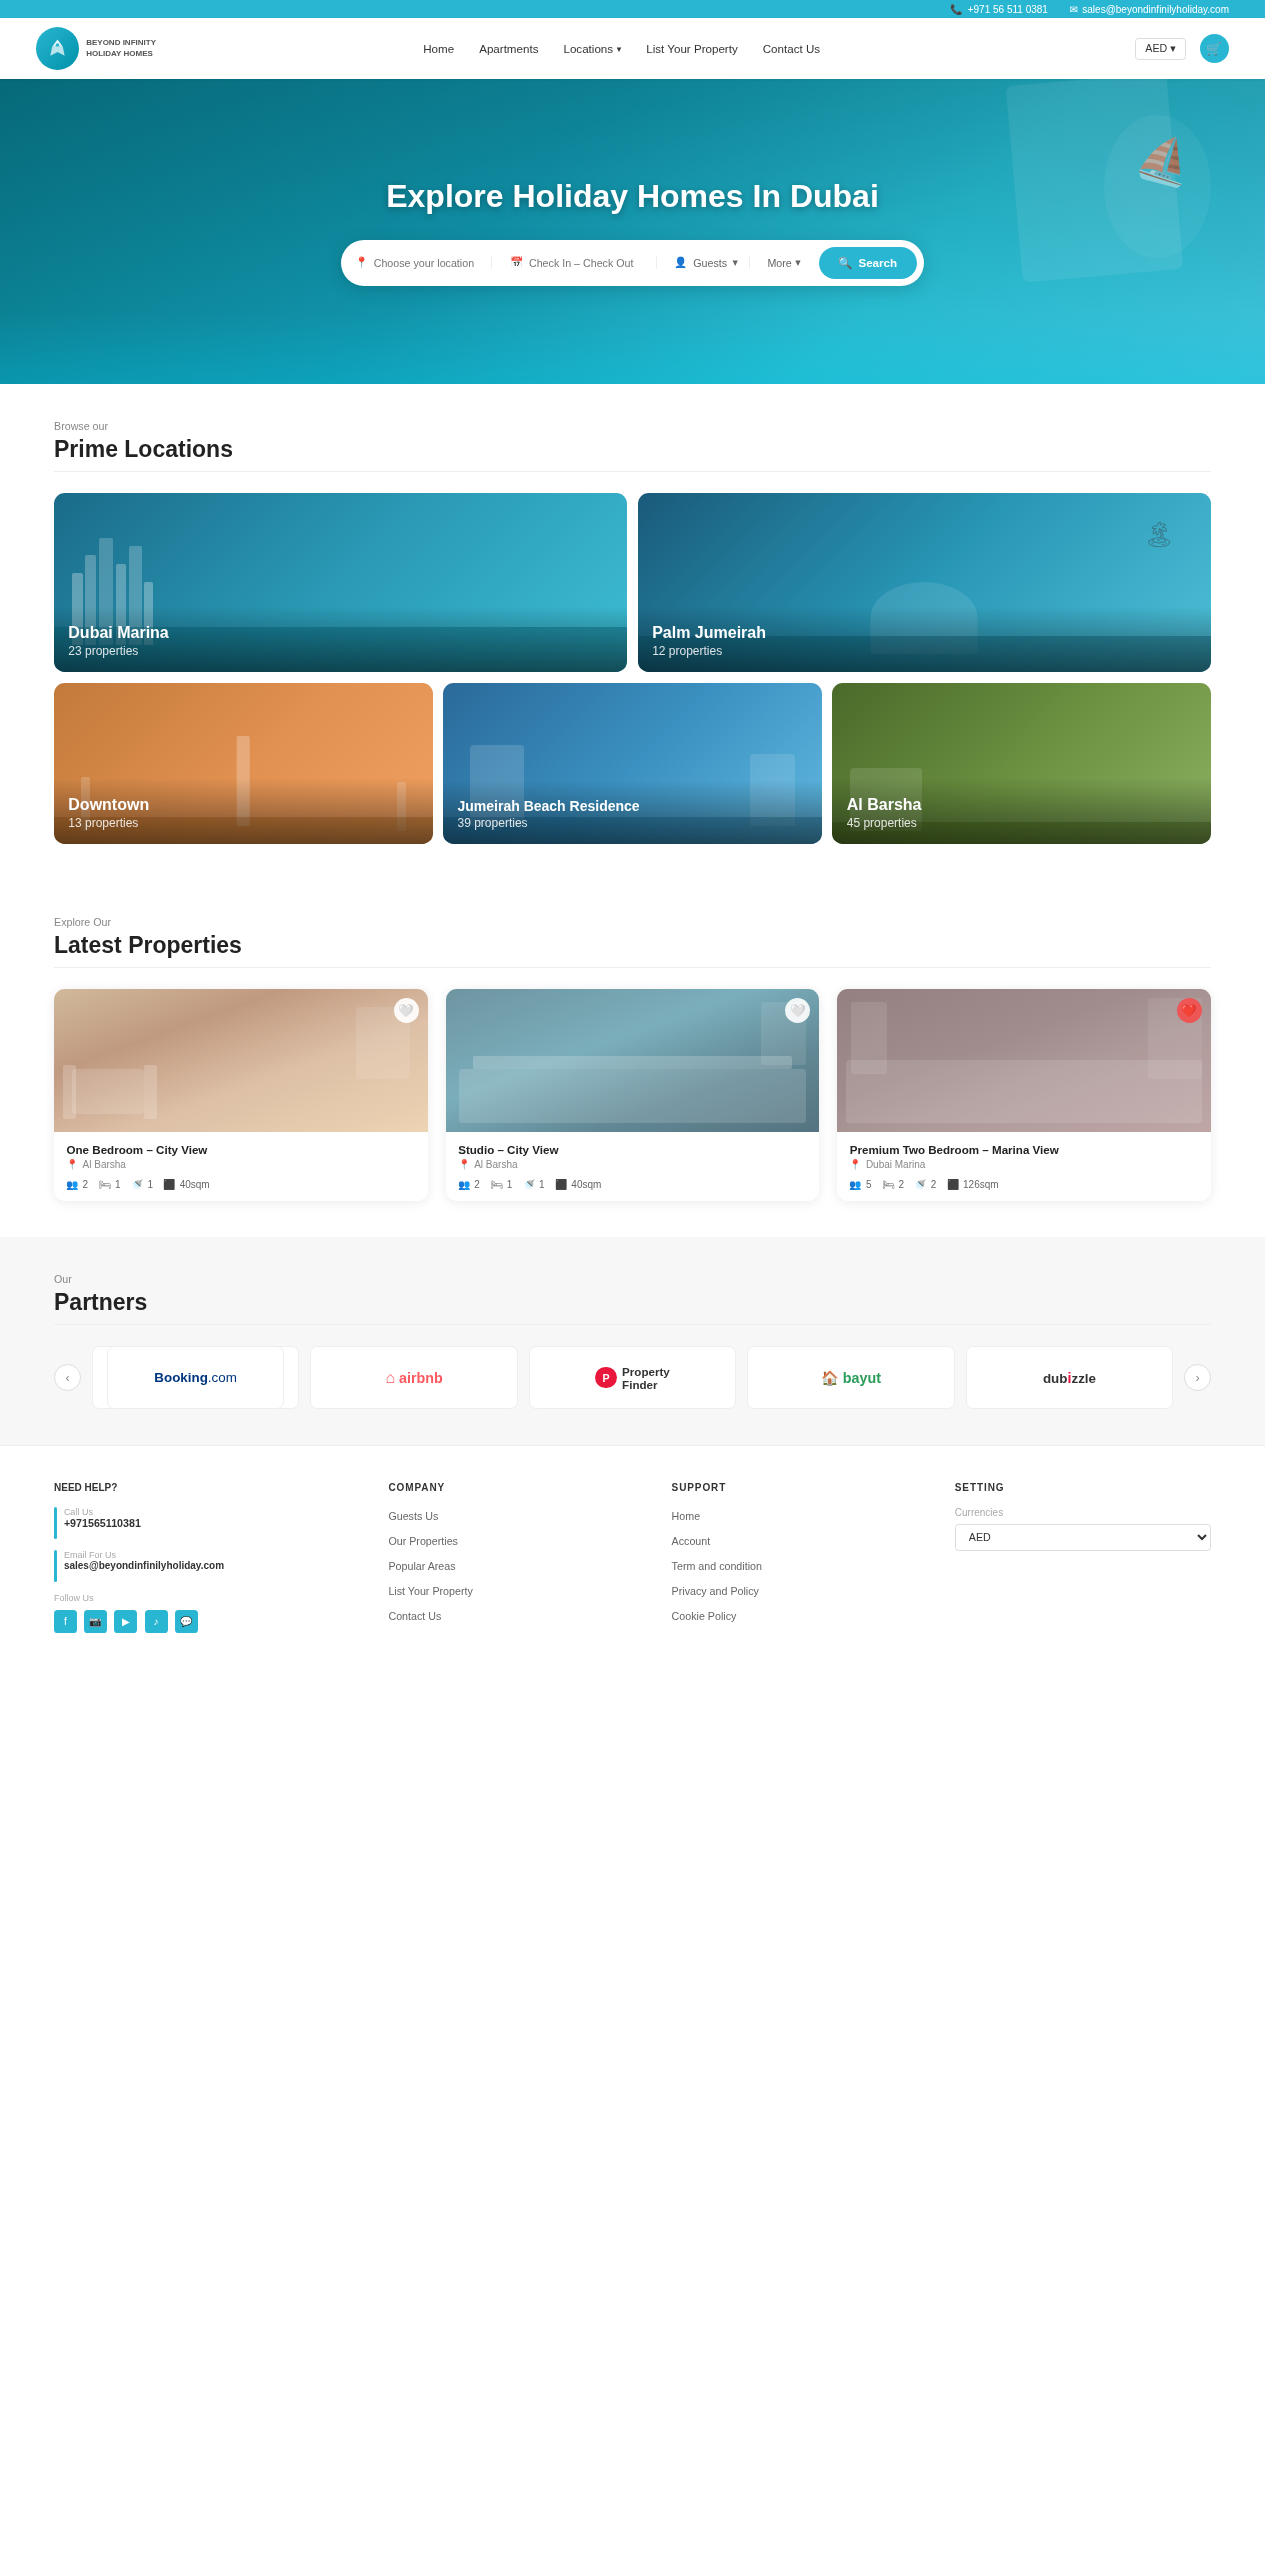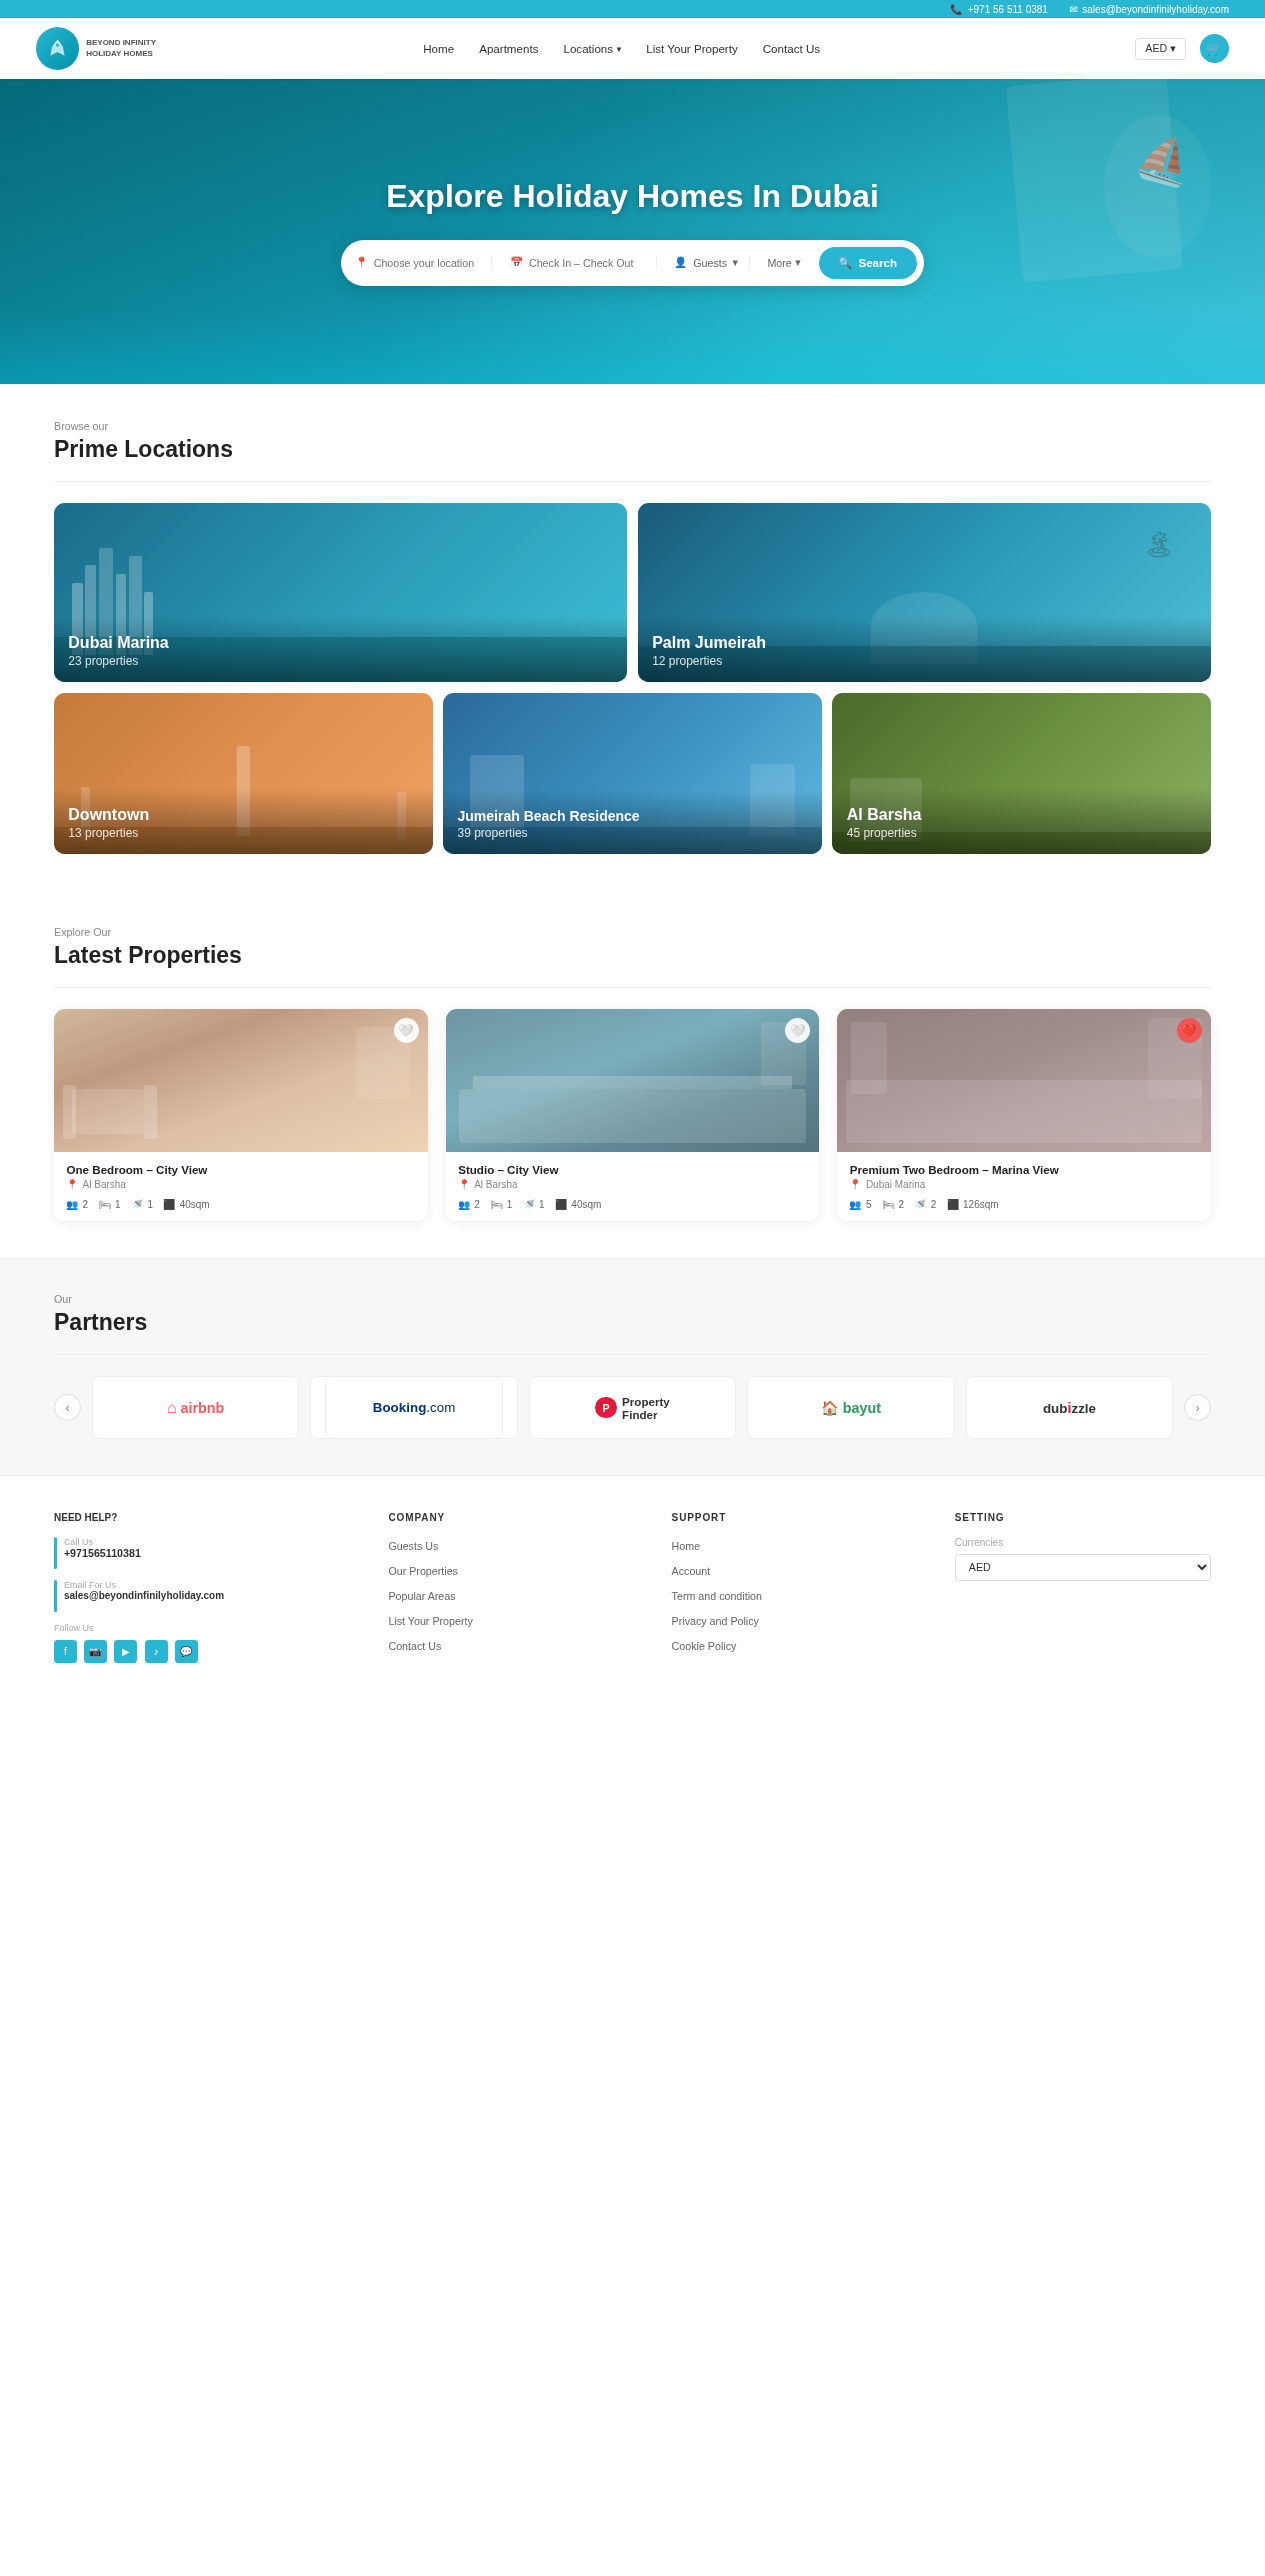--- a/index.html
+++ b/index.html
@@ -118,21 +118,21 @@
       font-size: 11.6px;
       font-weight: 600;
       cursor: pointer;
       display: flex; align-items: center; gap: 5.4px;
     }
     .icon-sm { font-size: 10.7px; color: #aaa; }
 
     
     .section { padding: 36px 54px; }
     .section-label { font-size: 10.7px; color: #888; margin-bottom: 3.6px; }
-    .section-title { font-size: 23px; font-weight: 700; color: #222; margin-bottom: 21.5px; padding-bottom: 18px; border-bottom: 1.8px solid #eee; }
+    .section-title { font-size: 23px; font-weight: 700; color: #222; margin-bottom: 21.5px; padding-bottom: 8px; border-bottom: 1.8px solid #eee; }
 
     
     .locations-grid { display: grid; grid-template-columns: 1fr 1fr; gap: 10.7px; margin-bottom: 10.7px; }
     .location-card {
       position: relative; border-radius: 10.7px; overflow: hidden;
       cursor: pointer; height: 179px;
     }
     .location-card-bg {
       width: 100%; height: 100%;
       display: flex; align-items: center; justify-content: center;
@@ -529,28 +529,28 @@
   </div>
 </div>
 
 <div class="partners-section">
   <div class="section-label">Our</div>
   <div class="section-title">Partners</div>
   <div class="partners-row">
     <div class="partner-arrow">‹</div>
     <div class="partners-list">
       <div class="partner-logo">
-        <span style="color:#FF5A5F;font-weight:700;font-size:14.3px;">
-          <span style="font-size:16px;">⌂</span> airbnb
-        </span>
-      </div>
-      <div class="partner-logo">
         <span class="partner-logo booking-logo">
           <span style="color:#003580;font-weight:900;font-size:13.4px;">Booking</span>
             <span style="color:#003580;font-weight:400;font-size:13.4px;">.com</span>
+        </span>
+      </div>
+      <div class="partner-logo">
+        <span style="color:#FF5A5F;font-weight:700;font-size:14.3px;">
+          <span style="font-size:16px;">⌂</span> airbnb
         </span>
       </div>
       <div class="partner-logo">
         <span style="display:flex;align-items:center;gap:5.4px;">
           <span style="width:21.5px;height:21.5px;background:#e8173b;border-radius:50%;display:flex;align-items:center;justify-content:center;color:#fff;font-size:10.7px;font-weight:900;">P</span>
           <span style="font-weight:700;font-size:11.6px;color:#333;">Property<br>Finder</span>
         </span>
       </div>
       <div class="partner-logo">
         <span style="color:#2a9d5c;font-weight:800;font-size:14.3px;">

